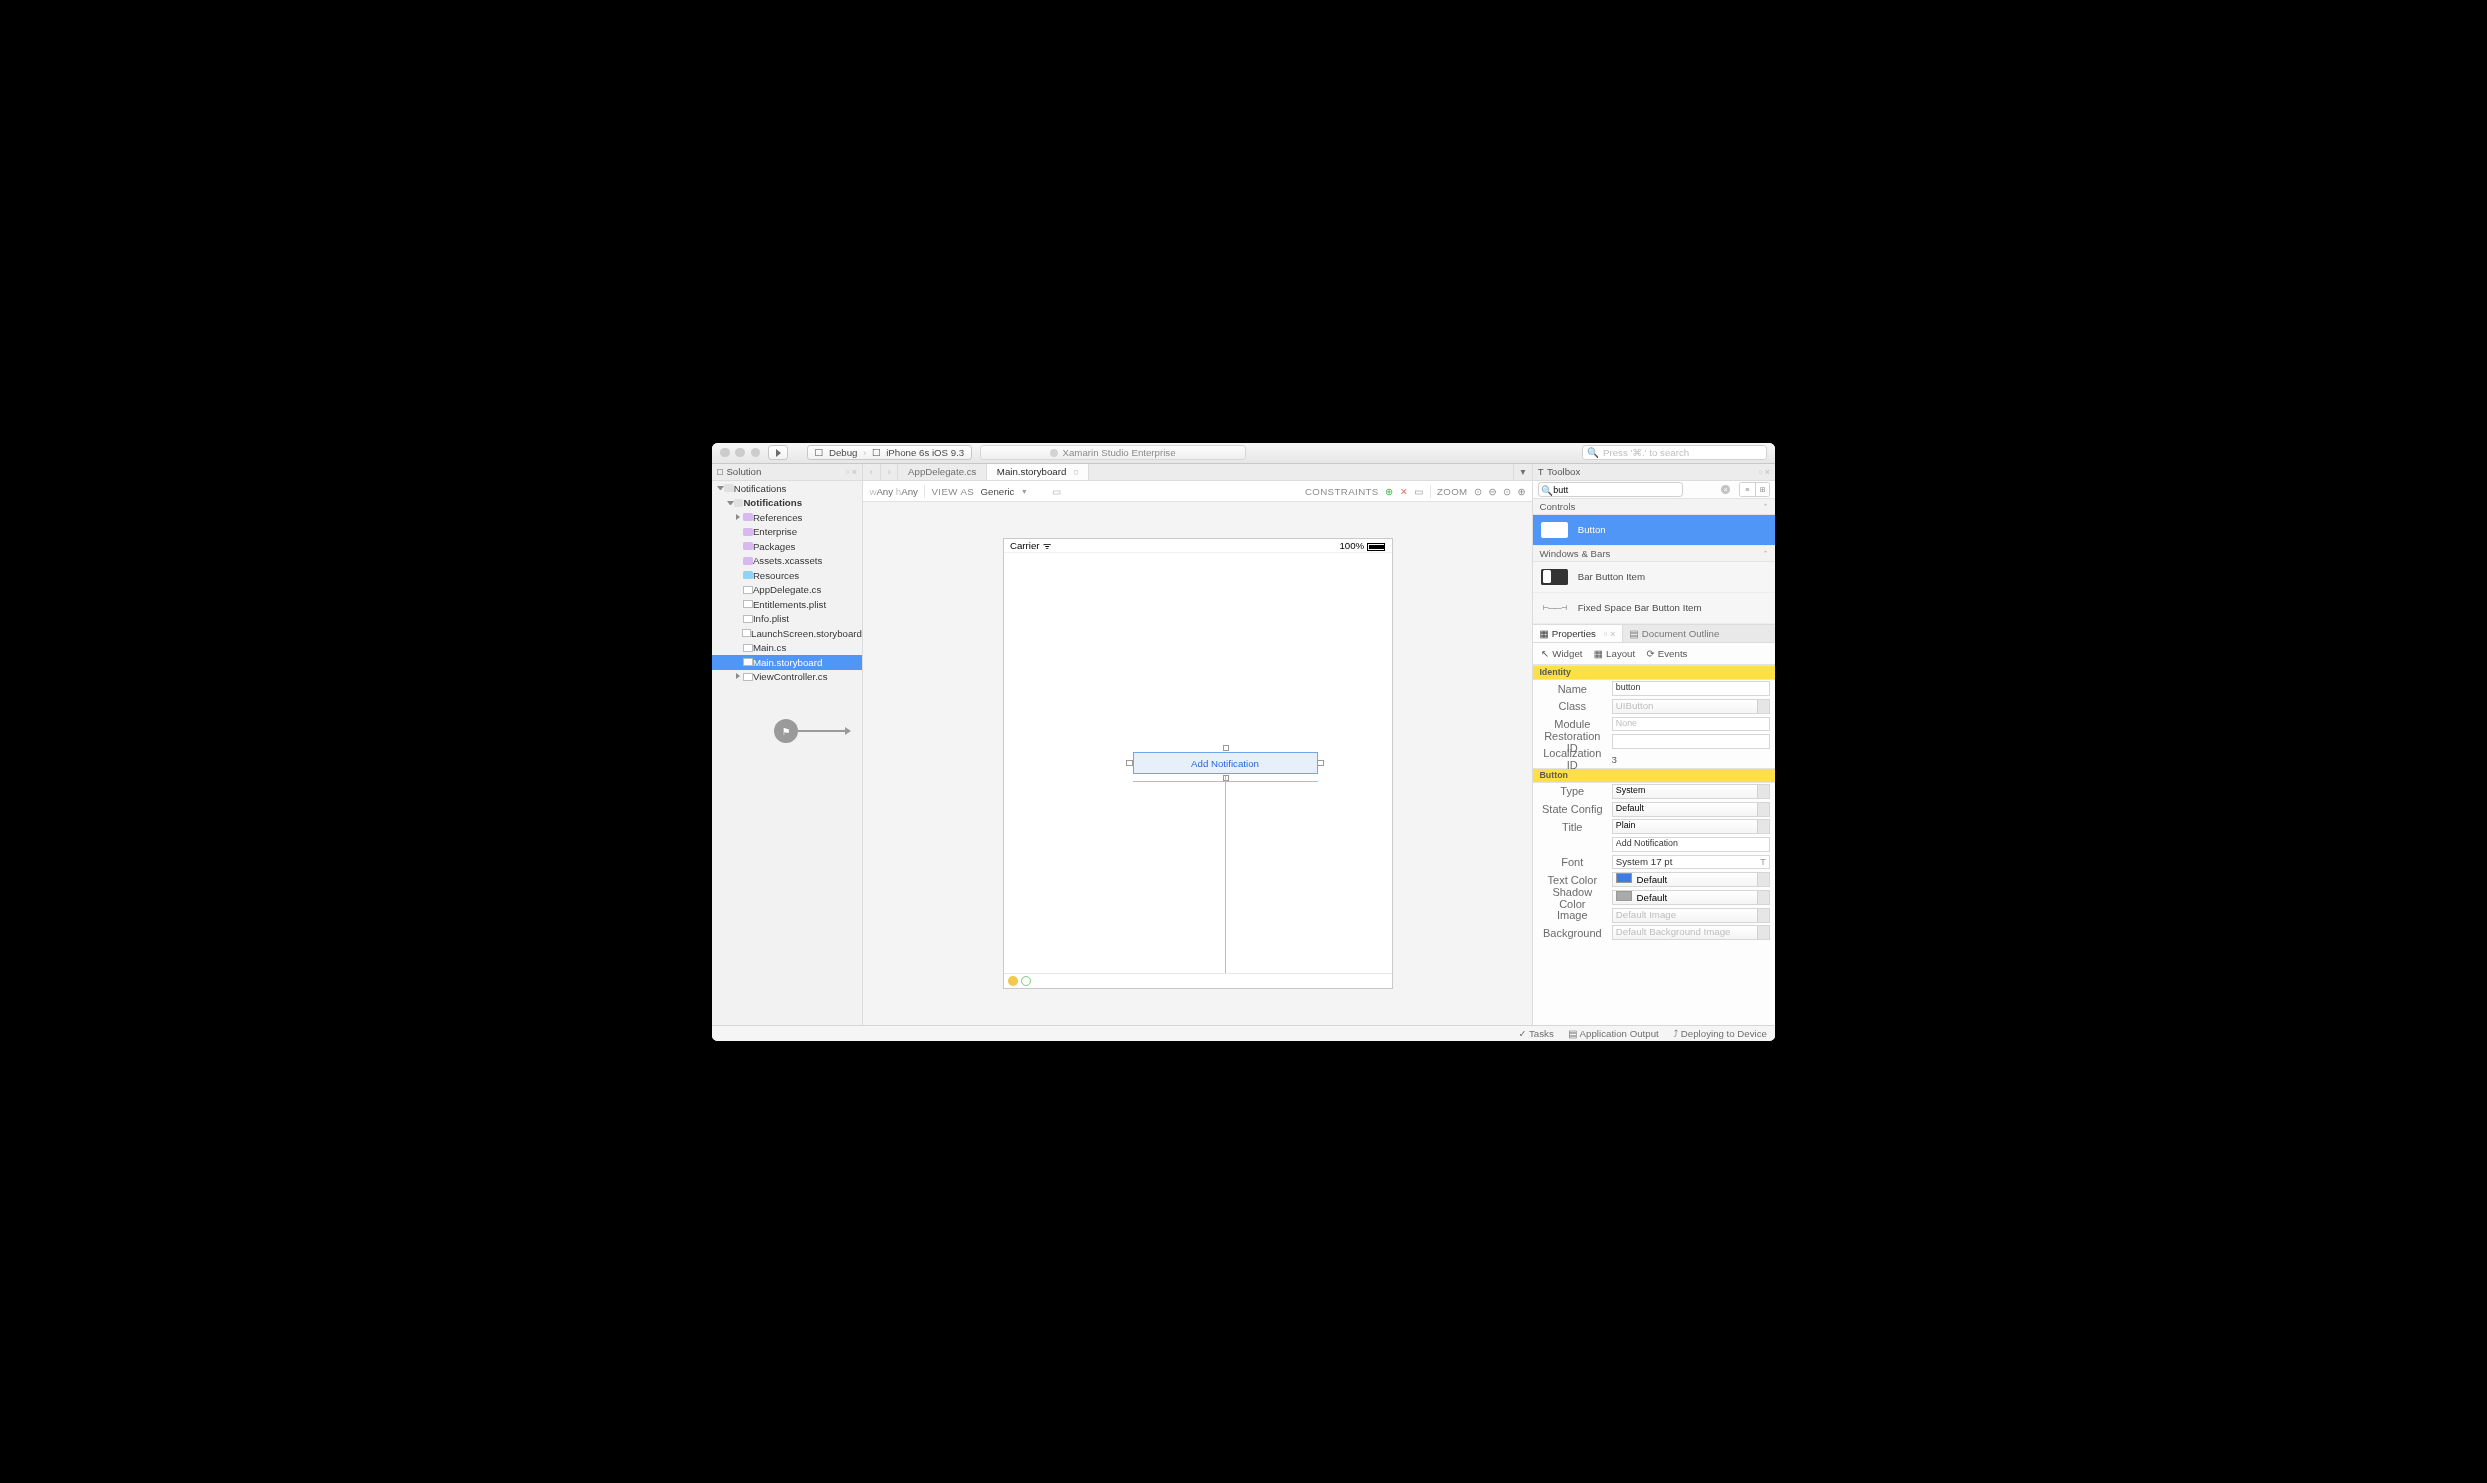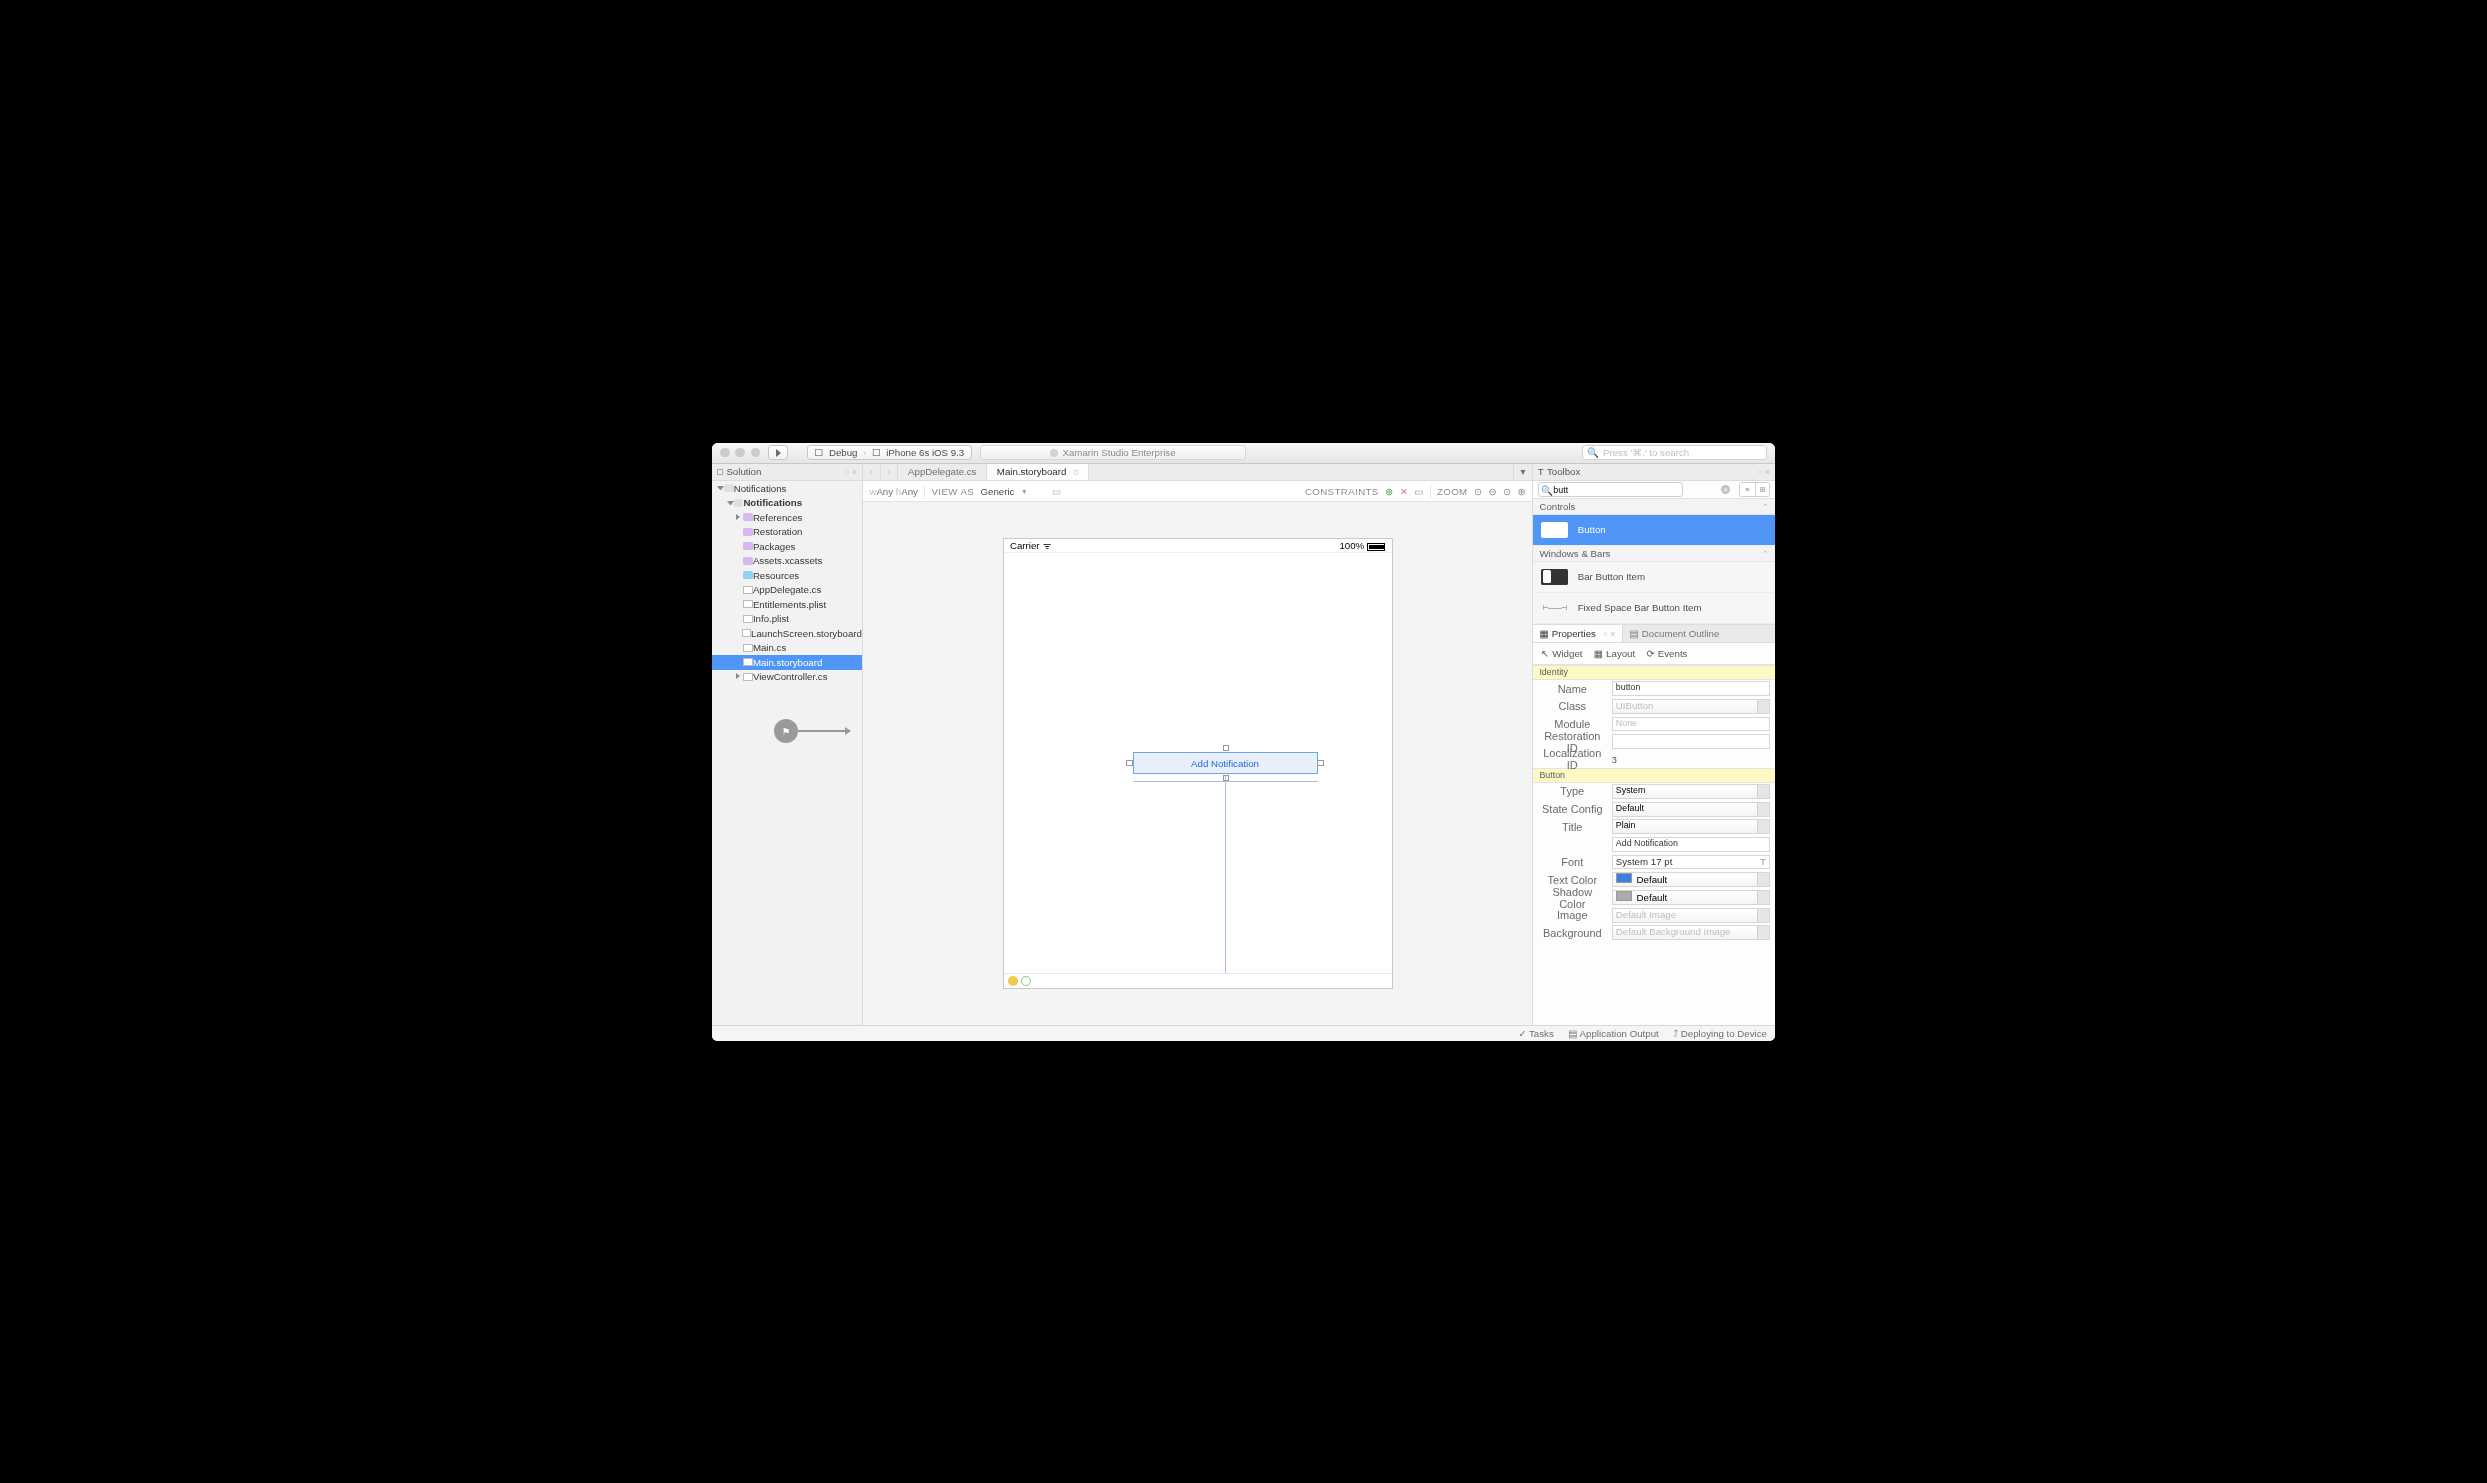--- a/index.html
+++ b/index.html
@@ -90,21 +90,21 @@
 .thumb.bar::before{content:"";width:8px;height:13px;background:#fff;margin-left:1.6px;border-radius:1.6px}
 .thumb.sp{background:none;border:none;color:#6a6a6a;font-size:7.2px;letter-spacing:-0.8px;display:flex;align-items:center;justify-content:center}
 
 
 .propspane{flex:1;display:flex;flex-direction:column;border-top:0.8px solid #dcdcdc;min-height:0}
 .proptabs{height:17.7px;background:#e9e9e9;border-bottom:0.8px solid #dcdcdc;display:flex;align-items:stretch;font-size:8.9px}
 .ptab{padding:0 6.4px;display:flex;align-items:center;gap:3.2px;color:#777}
 .ptab.act{background:#fdfdfd;color:#333;border-right:0.8px solid #dcdcdc;position:relative}
 .subtabs{height:22.6px;border-bottom:0.8px solid #e3e3e3;display:flex;align-items:center;gap:11.3px;padding:0 8px;font-size:8.9px;color:#575757;background:#fdfdfd}
 .subtabs .st{display:flex;align-items:center;gap:3.2px}
-.pgroup{height:14.5px;background:#fef9c3;border-bottom:0.8px solid #e3e3e3;border-top:0.8px solid #e3e3e3;color:#5b5b5b;font-size:8.9px;padding:0 6.4px;display:flex;align-items:center;font-weight:400}
+.pgroup{height:14.5px;background:#fde047;border-bottom:0.8px solid #e3e3e3;border-top:0.8px solid #e3e3e3;color:#5b5b5b;font-size:8.9px;padding:0 6.4px;display:flex;align-items:center;font-weight:700}
 .pbody{overflow:auto;flex:1;background:#fdfdfd}
 .prow{display:flex;align-items:center;height:17.7px;padding:0 4.8px;gap:4.8px}
 .prow .plab{width:69px;text-align:center;color:#6a6a6a;font-size:11px}
 .prow .pval{flex:1}
 .pinput{width:100%;height:14.5px;border:0.8px solid #d6d6d6;background:#fff;padding:0 3.2px;font-size:8.9px;color:#333}
 .pinput.ph{color:#bdbdbd}
 .pselect{width:100%;height:15px;border:0.8px solid #d6d6d6;background:linear-gradient(#fff,#f4f4f4);font-size:8.9px;padding:0 3.2px;position:relative}
 .pselect::after{content:"";position:absolute;right:0;top:0;bottom:0;width:11.3px;background:#e6e6e6;border-left:0.8px solid #d0d0d0}
 .swatch{width:16px;height:9.7px;display:inline-block;border:0.8px solid #999;margin-right:4.8px}
 .swatch.blue{background:#3a7fe0}
@@ -166,21 +166,21 @@
           </div>
         <div id="treeitems">
             <div class="row l2">
               <span class="tw cl"></span>
               <span class="ficon foldp"></span>
               <span>References</span>
             </div>
             <div class="row l2">
               <span class="tw"></span>
               <span class="ficon foldp"></span>
-              <span>Restoration</span>
+              <span>Enterprise</span>
             </div>
             <div class="row l2">
               <span class="tw"></span>
               <span class="ficon foldp"></span>
               <span>Packages</span>
             </div>
             <div class="row l2">
               <span class="tw"></span>
               <span class="ficon foldp"></span>
               <span>Assets.xcassets</span>

